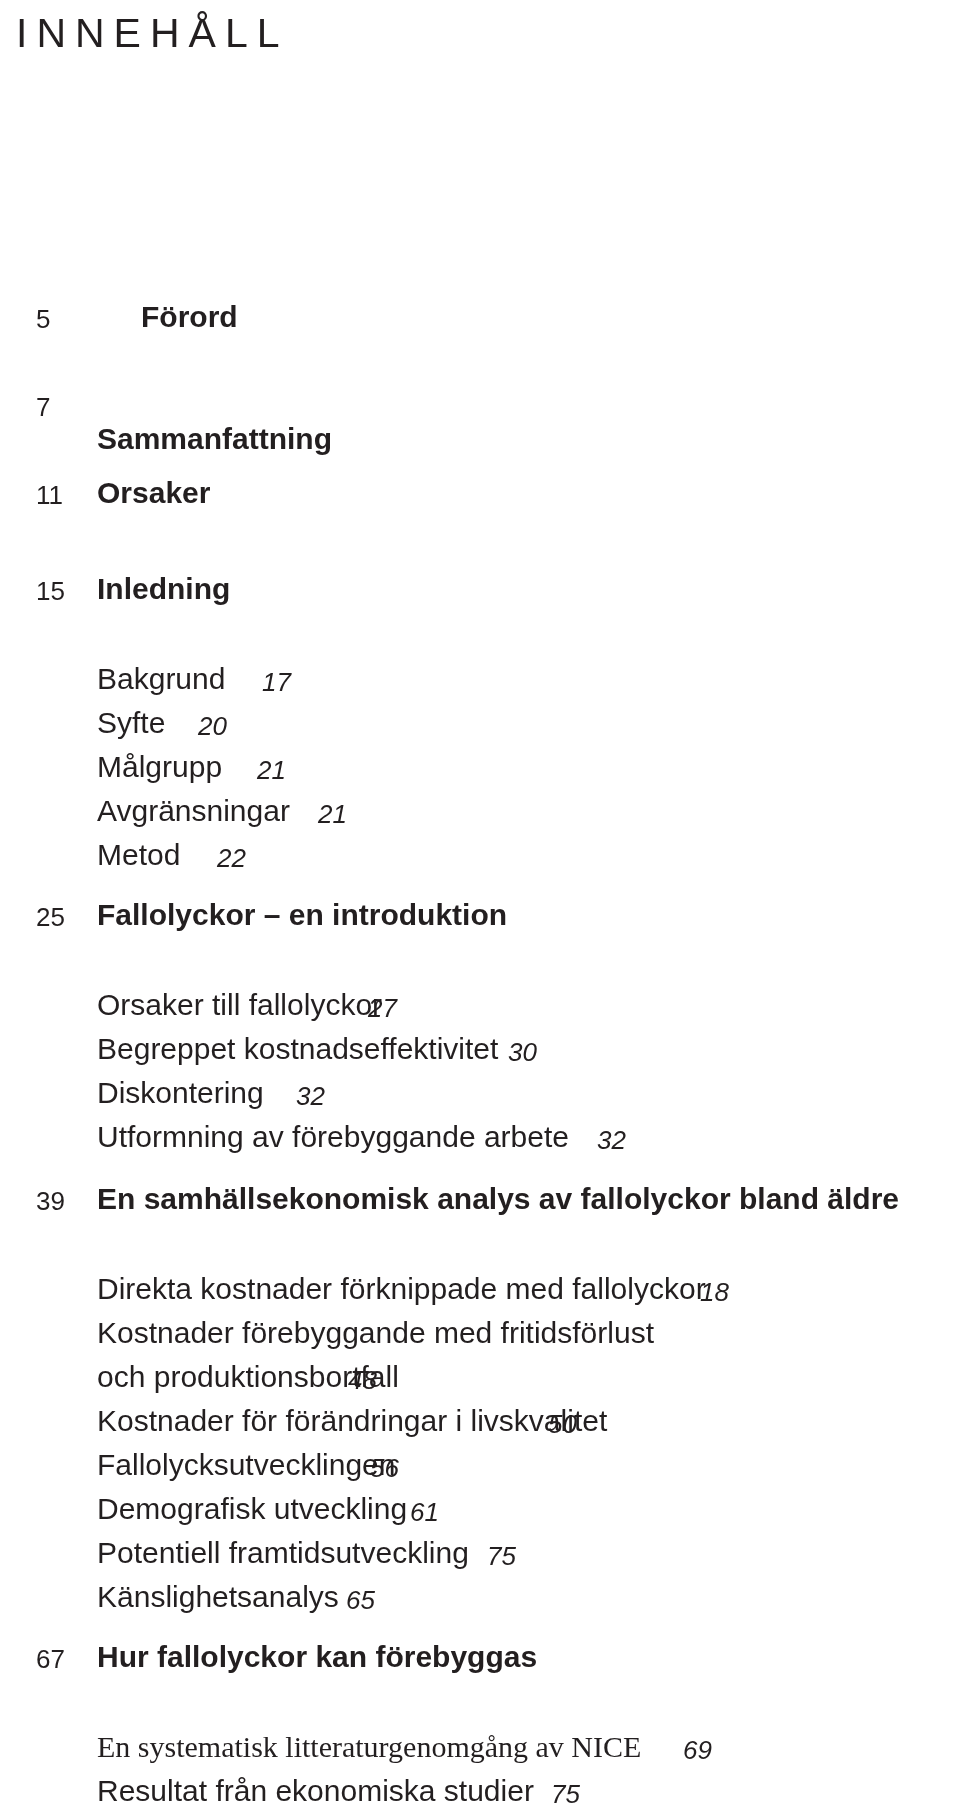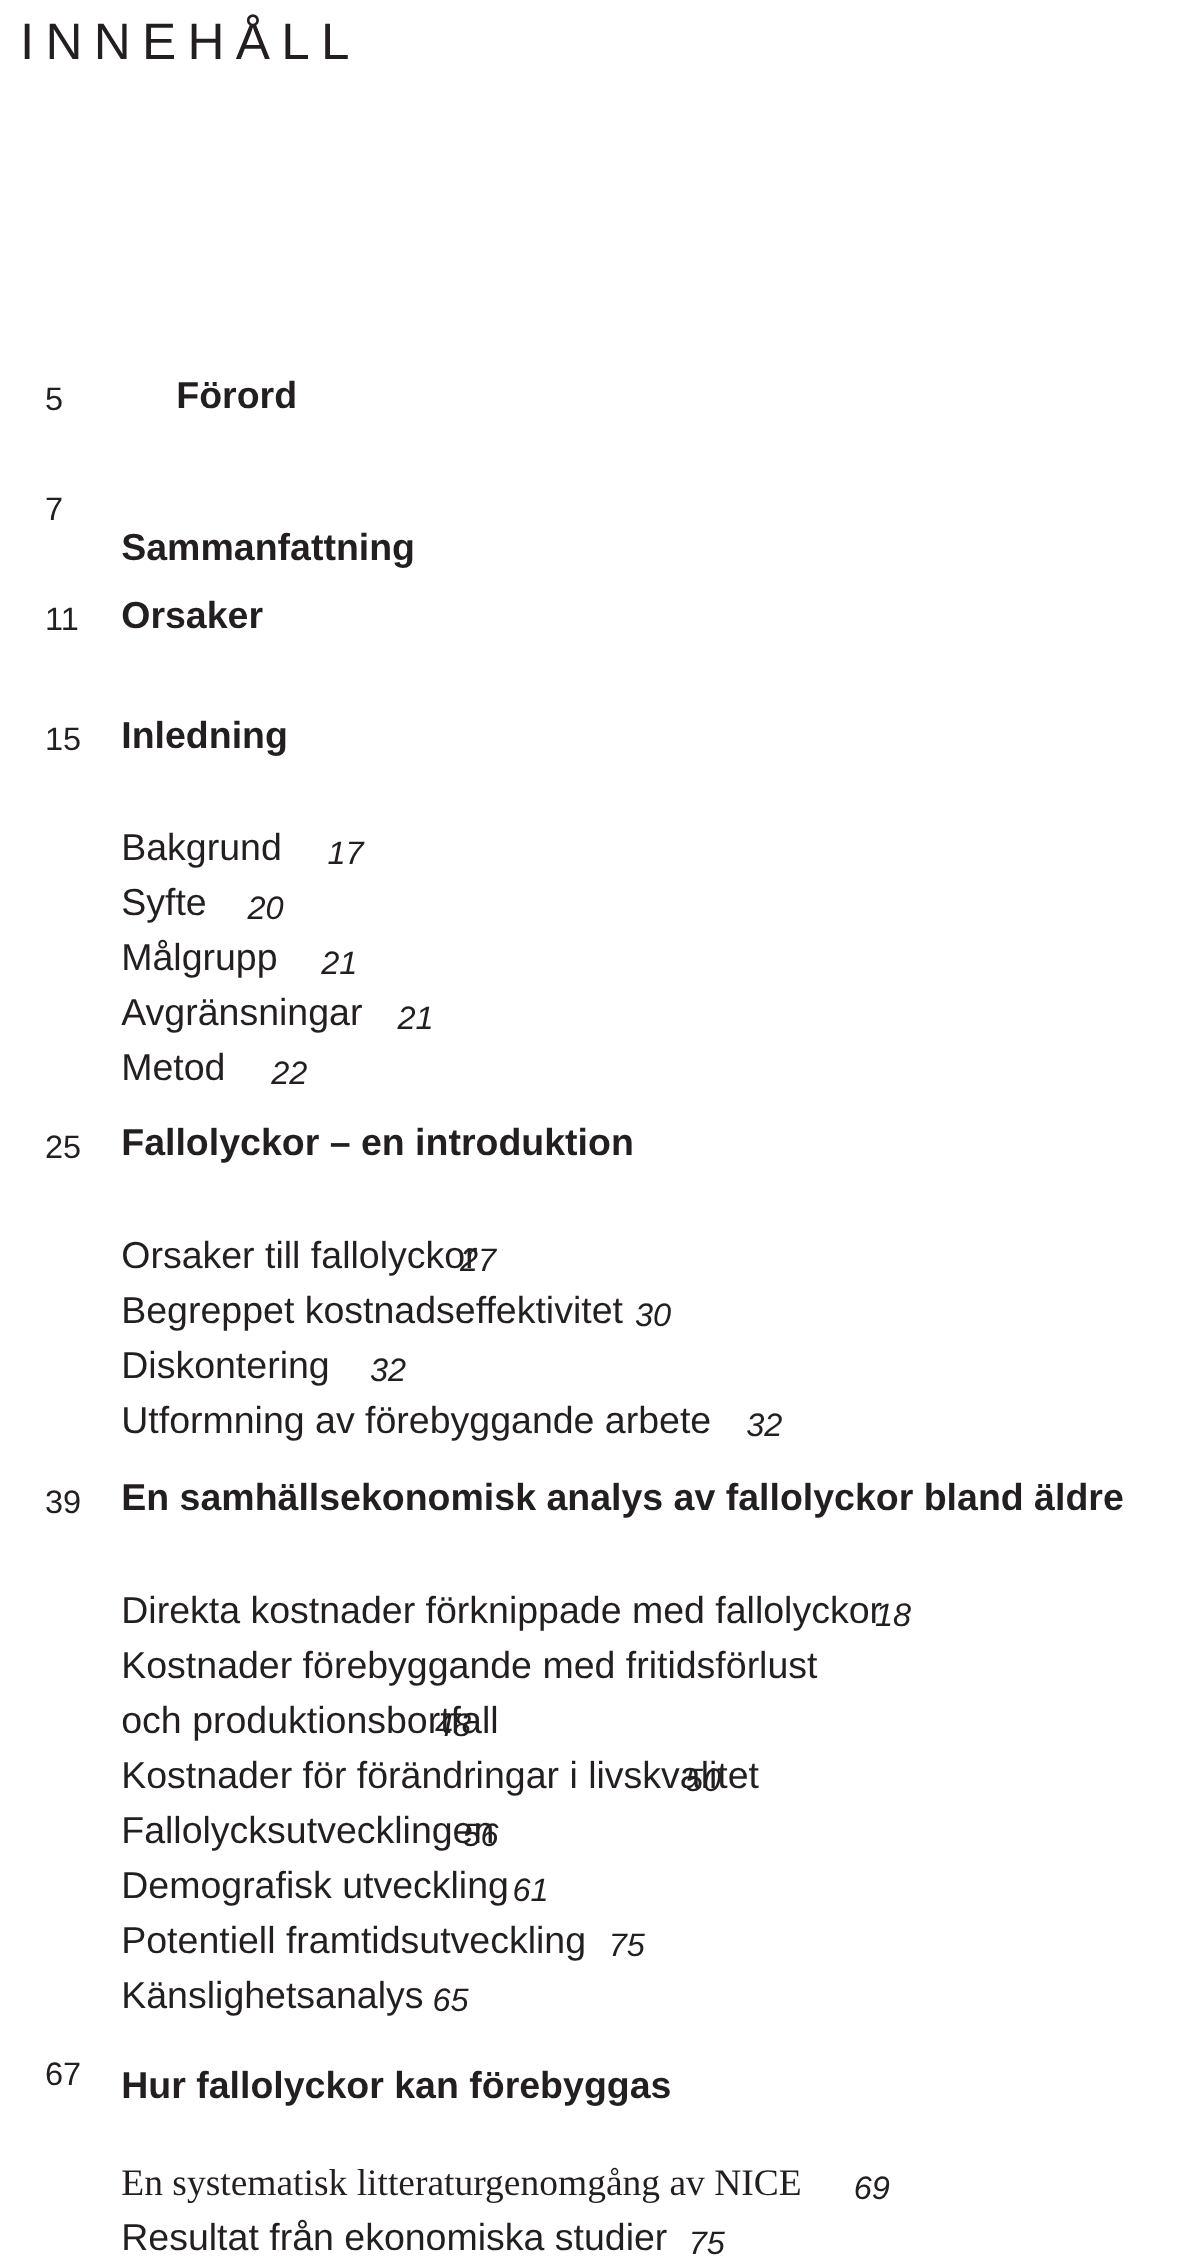--- a/index.html
+++ b/index.html
@@ -201,21 +201,21 @@
     </div>
     <div class="sub">
       <span class="sub-label" style="top:0px;">Känslighetsanalys</span>
       <span class="sub-page" style="left:346px; top:5px;">65</span>
     </div>
 
     <div style="height:16px"></div>
 
     <div class="entry">
       <span class="num" style="top:4px;">67</span>
-      <span class="title-main" style="top:12px;">Hur fallolyckor kan förebyggas</span>
+      <span class="title-main" style="top:0px;">Hur fallolyckor kan förebyggas</span>
     </div>
     <div style="height:46px"></div>
 
     <div class="sub">
       <span class="sub-label" style="top:0px;font-family:Liberation Serif, serif;">En systematisk litteraturgenomgång av NICE</span>
       <span class="sub-page" style="left:683px; top:5px;">69</span>
     </div>
     <div class="sub">
       <span class="sub-label" style="top:0px;">Resultat från ekonomiska studier</span>
       <span class="sub-page" style="left:551px; top:5px;">75</span>

